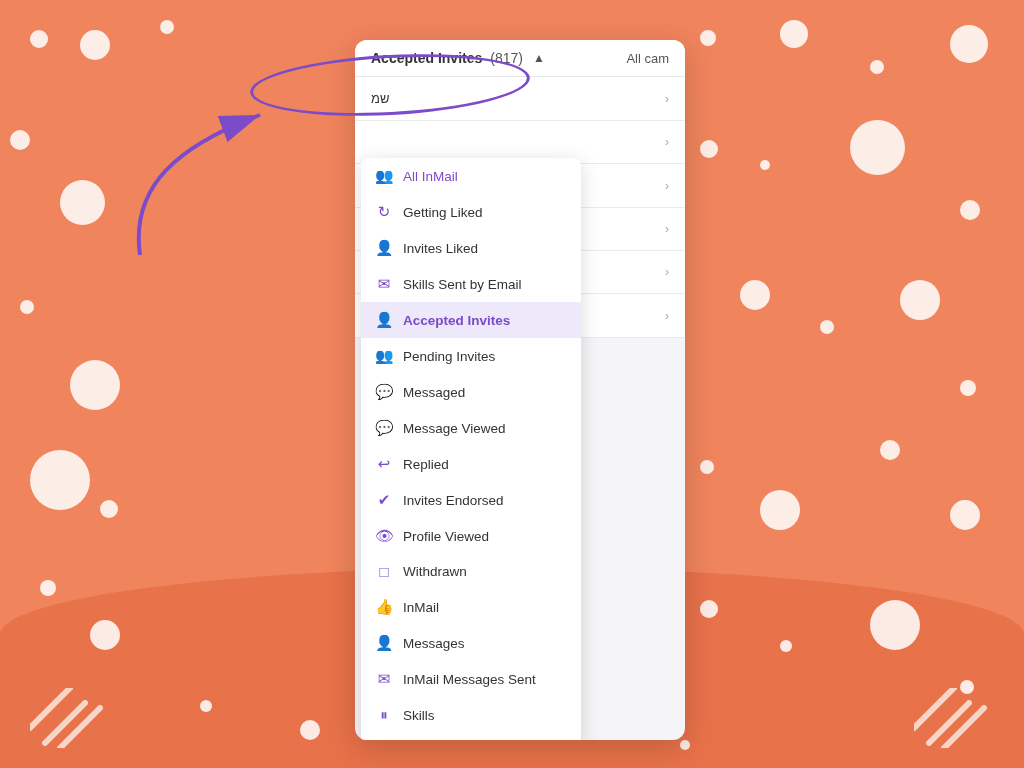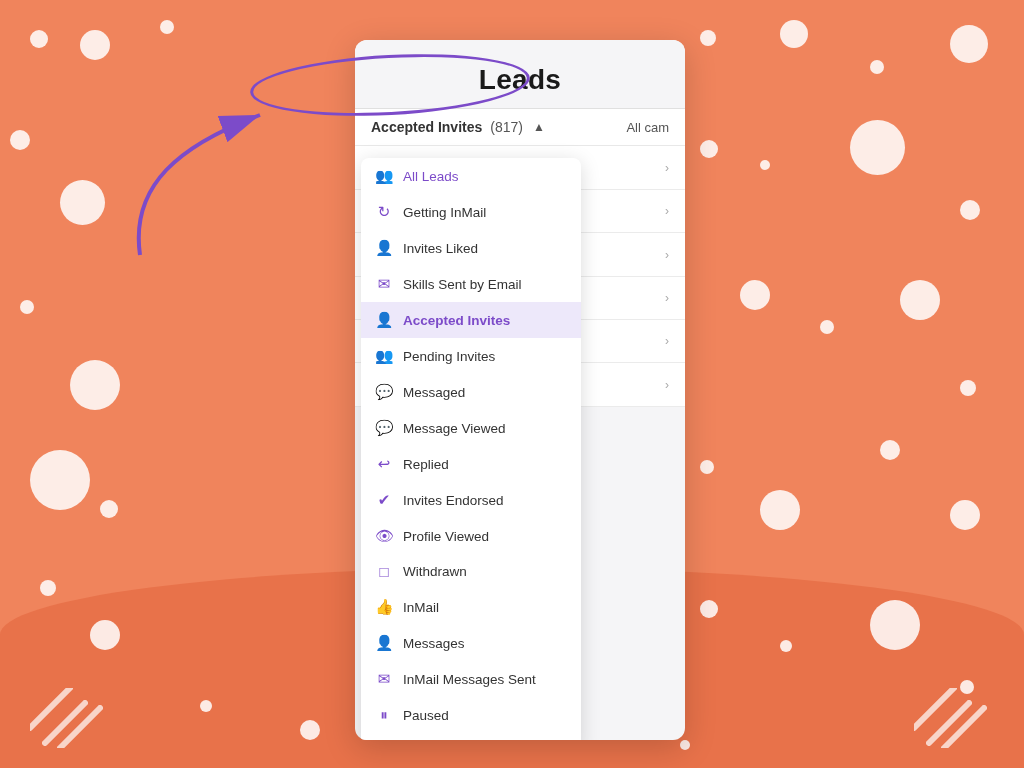--- a/index.html
+++ b/index.html
@@ -259,23 +259,20 @@
 </svg>
 
 <svg class="stripes stripes-right" width="80" height="60" viewBox="0 0 80 60">
   <line x1="0" y1="40" x2="40" y2="0" stroke="white" stroke-width="6" stroke-linecap="round" opacity="0.7"></line>
   <line x1="15" y1="55" x2="55" y2="15" stroke="white" stroke-width="6" stroke-linecap="round" opacity="0.7"></line>
   <line x1="30" y1="60" x2="70" y2="20" stroke="white" stroke-width="6" stroke-linecap="round" opacity="0.7"></line>
 </svg>
 
 <div class="main-panel">
 
-  <div class="panel-header">
-    <span class="panel-title">Leads</span>
-  </div>
 
   <div class="filter-bar">
     <span class="filter-label">Accepted Invites</span>
     <span class="filter-count">(817)</span>
     <span class="filter-chevron">▲</span>
     <span class="filter-cam">All cam</span>
   </div>
 
   <div class="content-rows">
     <div class="content-row">
@@ -300,25 +297,25 @@
     </div>
     <div class="content-row">
       <span class="content-row-text">In</span>
       <span class="content-row-chevron">›</span>
     </div>
   </div>
 
   <div class="dropdown-menu" id="dropdown-menu">
   <div class="menu-item">
         <span class="menu-icon" style="color: rgb(124, 75, 201);">👥</span>
-        <span class="menu-label" style="color: rgb(124, 75, 201);">All Leads</span>
+        <span class="menu-label" style="color: rgb(124, 75, 201);">All InMail</span>
       </div>
       <div class="menu-item">
         <span class="menu-icon" style="color: rgb(124, 75, 201);">↻</span>
-        <span class="menu-label">Getting InMail</span>
+        <span class="menu-label">Getting Liked</span>
       </div>
       <div class="menu-item">
         <span class="menu-icon" style="color: rgb(124, 75, 201);">👤</span>
         <span class="menu-label">Invites Liked</span>
       </div>
       <div class="menu-item">
         <span class="menu-icon" style="color: rgb(124, 75, 201);">✉</span>
         <span class="menu-label">Skills Sent by Email</span>
       </div>
       <div class="menu-item active">
@@ -360,18 +357,18 @@
       <div class="menu-item">
         <span class="menu-icon" style="color: rgb(124, 75, 201);">👤</span>
         <span class="menu-label">Messages</span>
       </div>
       <div class="menu-item">
         <span class="menu-icon" style="color: rgb(124, 75, 201);">✉</span>
         <span class="menu-label">InMail Messages Sent</span>
       </div>
       <div class="menu-item">
         <span class="menu-icon" style="color: rgb(124, 75, 201);">⏸</span>
-        <span class="menu-label">Paused</span>
+        <span class="menu-label">Skills</span>
       </div>
       <div class="menu-item"></div>
     </div>
 
 </div>
 
 </body></html>

